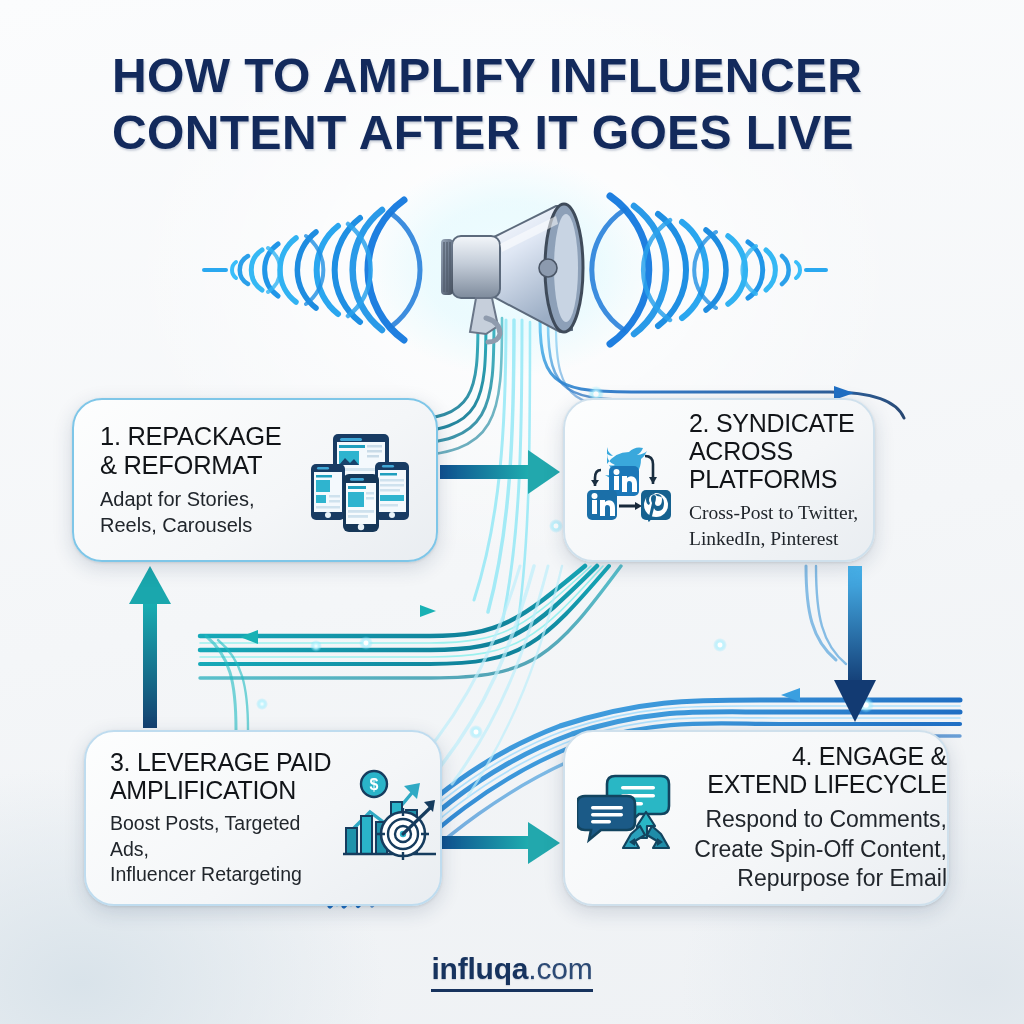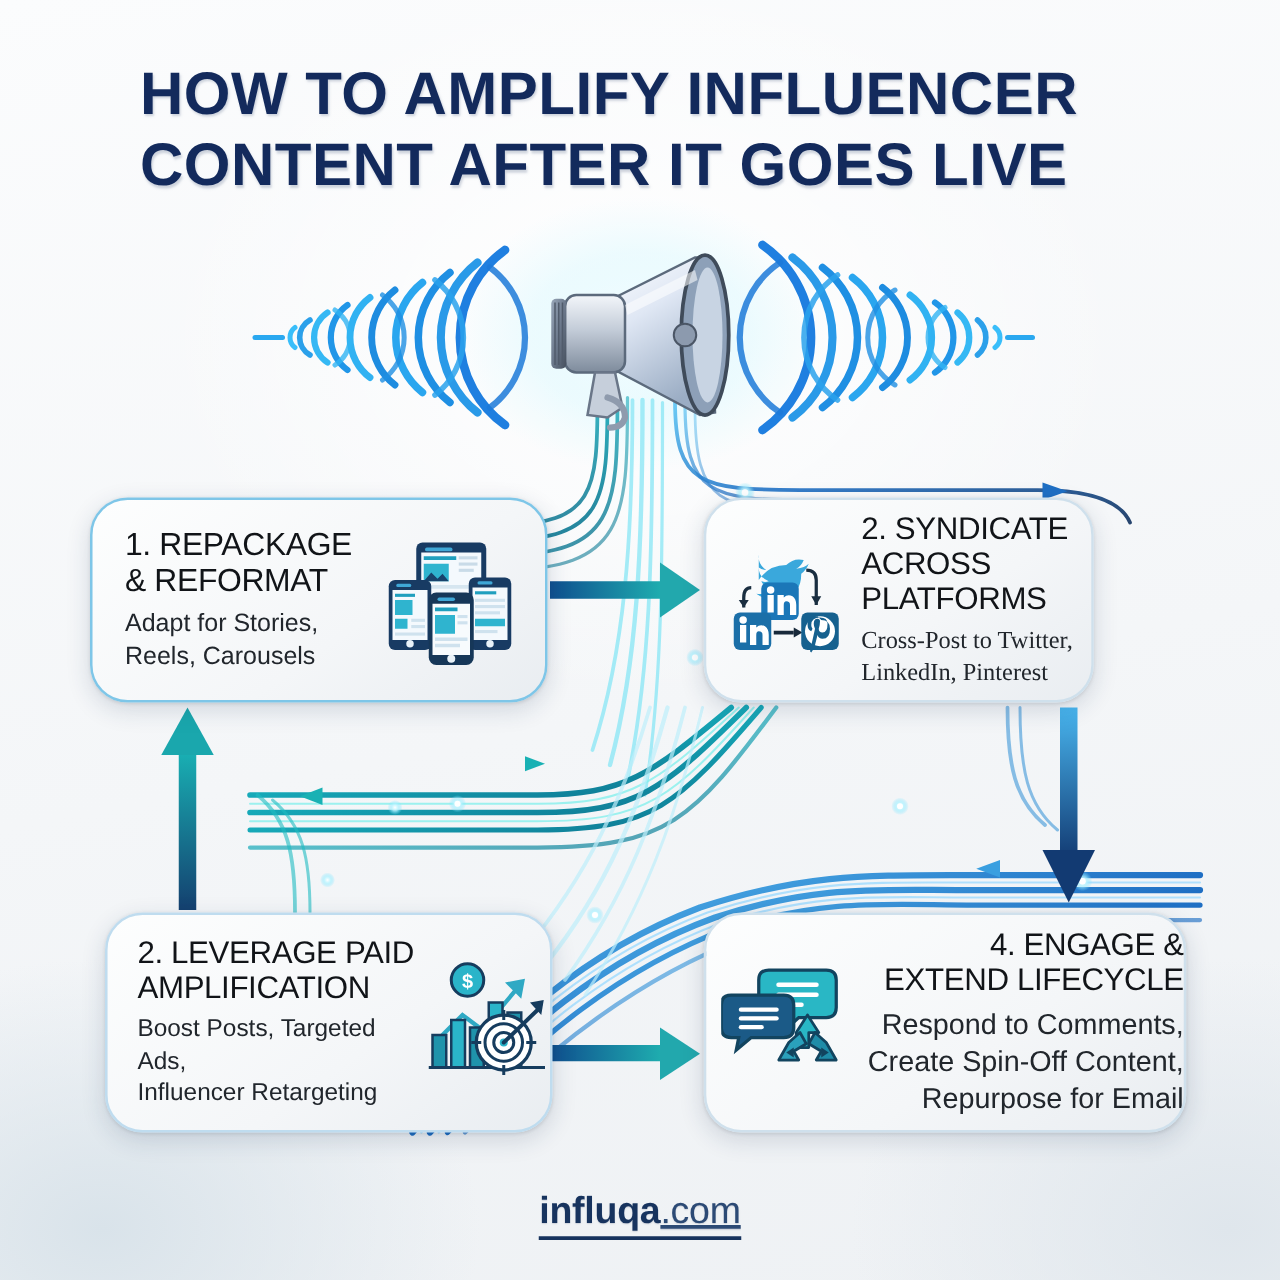--- a/index.html
+++ b/index.html
@@ -87,21 +87,21 @@
   #footer .brand {
     display:inline-block;
     border-bottom:3px solid #17335e;
     padding-bottom:3px;
     color:#17335e;
     font-size:30px;
     letter-spacing:-.2px;
     text-shadow:0 1px 1px rgba(140,150,170,.35);
   }
   #footer .brand b { font-weight:bold; }
-  #footer .brand span { font-weight:normal; color:#2c4a75;text-decoration:underline; }
+  #footer .brand span { font-weight:normal; color:#2c4a75; }
 </style>
 </head>
 <body>
 
 <div id="stage">
 
   <svg id="bgsvg" viewBox="0 0 1024 1024">
     <defs>
       <linearGradient id="tealG" x1="0" y1="0" x2="1" y2="1">
         <stop offset="0%" stop-color="#6fe3e0"></stop>
@@ -426,21 +426,21 @@
 
         <rect x="64" y="62" width="30" height="30" rx="5" fill="#16618f"></rect>
         <circle cx="79" cy="77" r="12" fill="#ffffff"></circle>
         <path d="M80,68 q7,0 7,7 q0,8 -6,8 q-3,0 -4,-3 l-2,8 q-1,4 -3,6 l-1,-1 q1,-5 2,-9 l2,-9 q-1,-2 -1,-4 q0,-4 3,-4 q2,0 2,2 q0,3 -1,6 q0,3 3,3 q4,0 4,-7 q0,-5 -6,-5 q-7,0 -7,6 q0,2 1,3 l-1,2 q-3,-1 -3,-6 q0,-6 8,-6 z" fill="#16618f"></path>
       </svg>
     </div>
   </div>
 
   <div class="card c3">
     <div class="card-text">
-      <div class="card-title">2. LEVERAGE PAID
+      <div class="card-title">3. LEVERAGE PAID
 AMPLIFICATION</div>
       <div class="card-desc">Boost Posts, Targeted Ads,
 Influencer Retargeting</div>
     </div>
     <div class="card-icon">
       <svg viewBox="0 0 100 100" width="100" height="100">
 
         <path d="M8,66 L30,44 L46,56 L76,20" fill="none" stroke="#2fa9c4" stroke-width="3.4" stroke-linecap="round"></path>
         <path d="M64,18 L80,15 L77,31 Z" fill="#2fa9c4"></path>
 

